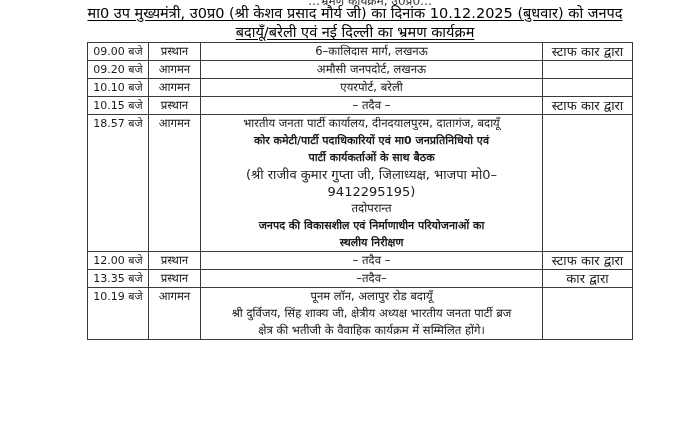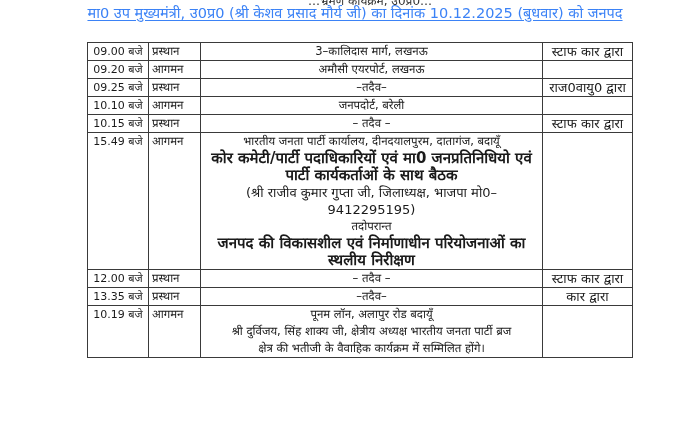--- a/index.html
+++ b/index.html
@@ -8,94 +8,89 @@
       background: #ffffff; color: #1a1a1a;
       font-family: "DejaVu Sans", "Liberation Sans", sans-serif;
       position: relative;
     }
     .clip-top {
       position: absolute; left: 170px; top: -8px; width: 400px;
       text-align: center; font-size: 12px; color: #333; white-space: nowrap;
     }
     .title {
       position: absolute; left: 60px; top: 4px; width: 590px;
-      text-align: center; font-size: 14.5px; line-height: 19px; color: #3b82f6;
+      text-align: center; font-size: 14.5px; line-height: 19px; color: #000000;
     }
     .title span { text-decoration: underline; text-underline-offset: 2px; }
     table.sched {
       position: absolute; left: 87px; top: 42px;
       border-collapse: collapse; table-layout: fixed;
       width: 545px;
       font-size: 11.5px; color: #1a1a1a;
     }
     table.sched td {
       border: 1px solid #3a3a3a;
       padding: 0 3px; vertical-align: top; line-height: 17px;
     }
     col.c-time { width: 61px; }
     col.c-type { width: 52px; }
     col.c-place { width: 342px; }
     col.c-mode { width: 90px; }
     td.time { text-align: center; white-space: nowrap; font-size: 11px; }
-    td.type { white-space: nowrap; }
+    td.type { text-align: center; white-space: nowrap; }
     td.place { text-align: center; }
     td.mode { text-align: center; white-space: nowrap; font-size: 13px; vertical-align: bottom; }
-    .bold { font-weight: bold; font-size: 15px; }
+    .bold { font-weight: bold; font-size: 11px; }
     .small { font-size: 13px; }
     .line { display: block; }
   </style>
 </head>
 <body>
 
 <div class="clip-top">…भ्रमण कार्यक्रम, उ0प्र0…</div>
 
 <div class="title">
   <span class="line">मा0 उप मुख्यमंत्री, उ0प्र0 (श्री केशव प्रसाद मौर्य जी) का दिनांक 10.12.2025 (बुधवार) को जनपद</span>
+  <span class="line">बदायूँ/बरेली एवं नई दिल्ली का भ्रमण कार्यक्रम</span>
 </div>
 
 <table class="sched">
   <colgroup>
       <col class="c-time">
       <col class="c-type">
       <col class="c-place">
       <col class="c-mode">
     </colgroup>
   <tbody>
     <tr>
       <td class="time">09.00 बजे</td>
       <td class="type">प्रस्थान</td>
-      <td class="place">3–कालिदास मार्ग, लखनऊ</td>
+      <td class="place">6–कालिदास मार्ग, लखनऊ</td>
       <td class="mode">स्टाफ कार द्वारा</td>
     </tr>
     <tr>
       <td class="time">09.20 बजे</td>
       <td class="type">आगमन</td>
-      <td class="place">अमौसी एयरपोर्ट, लखनऊ</td>
+      <td class="place">अमौसी जनपदोर्ट, लखनऊ</td>
       <td class="mode"></td>
-    </tr>
-    <tr>
-      <td class="time">09.25 बजे</td>
-      <td class="type">प्रस्थान</td>
-      <td class="place">–तदैव–</td>
-      <td class="mode">राज0वायु0 द्वारा</td>
     </tr>
     <tr>
       <td class="time">10.10 बजे</td>
       <td class="type">आगमन</td>
-      <td class="place">जनपदोर्ट, बरेली</td>
+      <td class="place">एयरपोर्ट, बरेली</td>
       <td class="mode"></td>
     </tr>
     <tr>
       <td class="time">10.15 बजे</td>
       <td class="type">प्रस्थान</td>
       <td class="place">– तदैव –</td>
       <td class="mode">स्टाफ कार द्वारा</td>
     </tr>
     <tr>
-      <td class="time">15.49 बजे</td>
+      <td class="time">18.57 बजे</td>
       <td class="type">आगमन</td>
       <td class="place">
         <span class="line">भारतीय जनता पार्टी कार्यालय, दीनदयालपुरम, दातागंज, बदायूँ</span>
         <span class="line bold">कोर कमेटी/पार्टी पदाधिकारियों एवं मा0 जनप्रतिनिधियो एवं</span>
         <span class="line bold">पार्टी कार्यकर्ताओं के साथ बैठक</span>
         <span class="line small">(श्री राजीव कुमार गुप्ता जी, जिलाध्यक्ष, भाजपा मो0–9412295195)</span>
         <span class="line">तदोपरान्त</span>
         <span class="line bold">जनपद की विकासशील एवं निर्माणाधीन परियोजनाओं का</span>
         <span class="line bold">स्थलीय निरीक्षण</span>
       </td>

